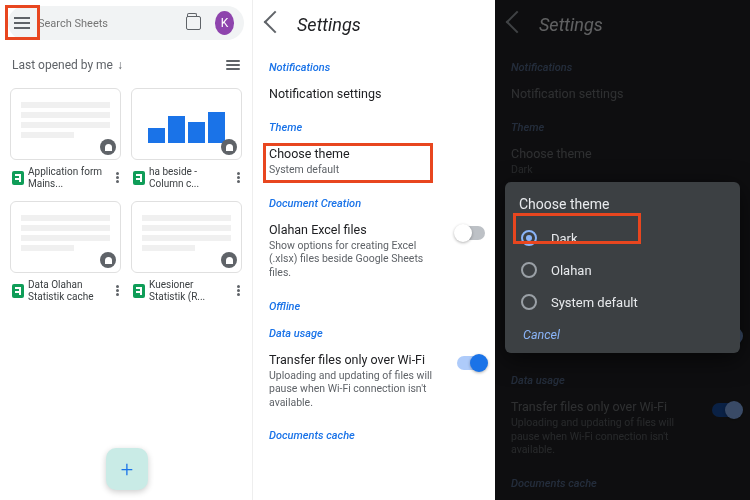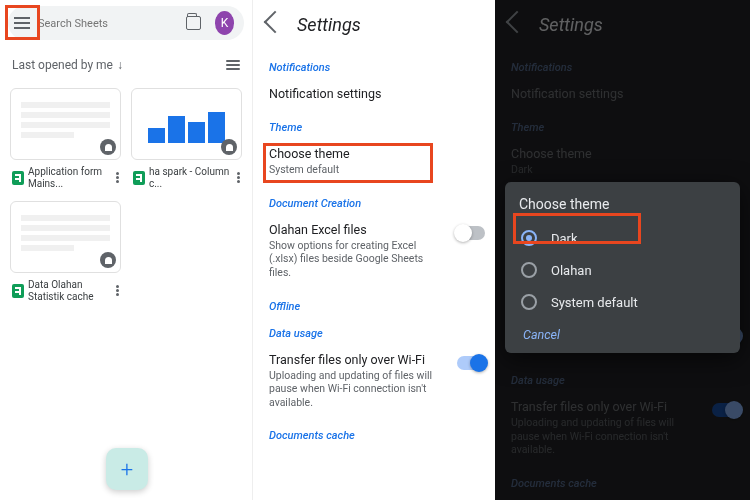--- a/index.html
+++ b/index.html
@@ -117,36 +117,51 @@
           <div class="chart">
             <span></span>
             <span></span>
             <span></span>
             <span></span>
           </div>
           <div class="share-ic"></div>
         </div>
       <div class="meta">
           <div class="sheets-ic"></div>
-          <div class="name">ha spark - Column c...</div>
+          <div class="name">ha beside - Column c...</div>
           <div class="dots">
             <span></span>
             <span></span>
             <span></span>
           </div>
         </div>
     </div>
     <div class="card">
       <div class="thumb">
           <div class="inner"></div>
           <div class="share-ic"></div>
         </div>
       <div class="meta">
           <div class="sheets-ic"></div>
           <div class="name">Data Olahan Statistik cache</div>
+          <div class="dots">
+            <span></span>
+            <span></span>
+            <span></span>
+          </div>
+        </div>
+    </div>
+    <div class="card">
+      <div class="thumb">
+          <div class="inner"></div>
+          <div class="share-ic"></div>
+        </div>
+      <div class="meta">
+          <div class="sheets-ic"></div>
+          <div class="name">Kuesioner Statistik (R...</div>
           <div class="dots">
             <span></span>
             <span></span>
             <span></span>
           </div>
         </div>
     </div>
   </div>
   <div class="fab">+</div>
 </div>

